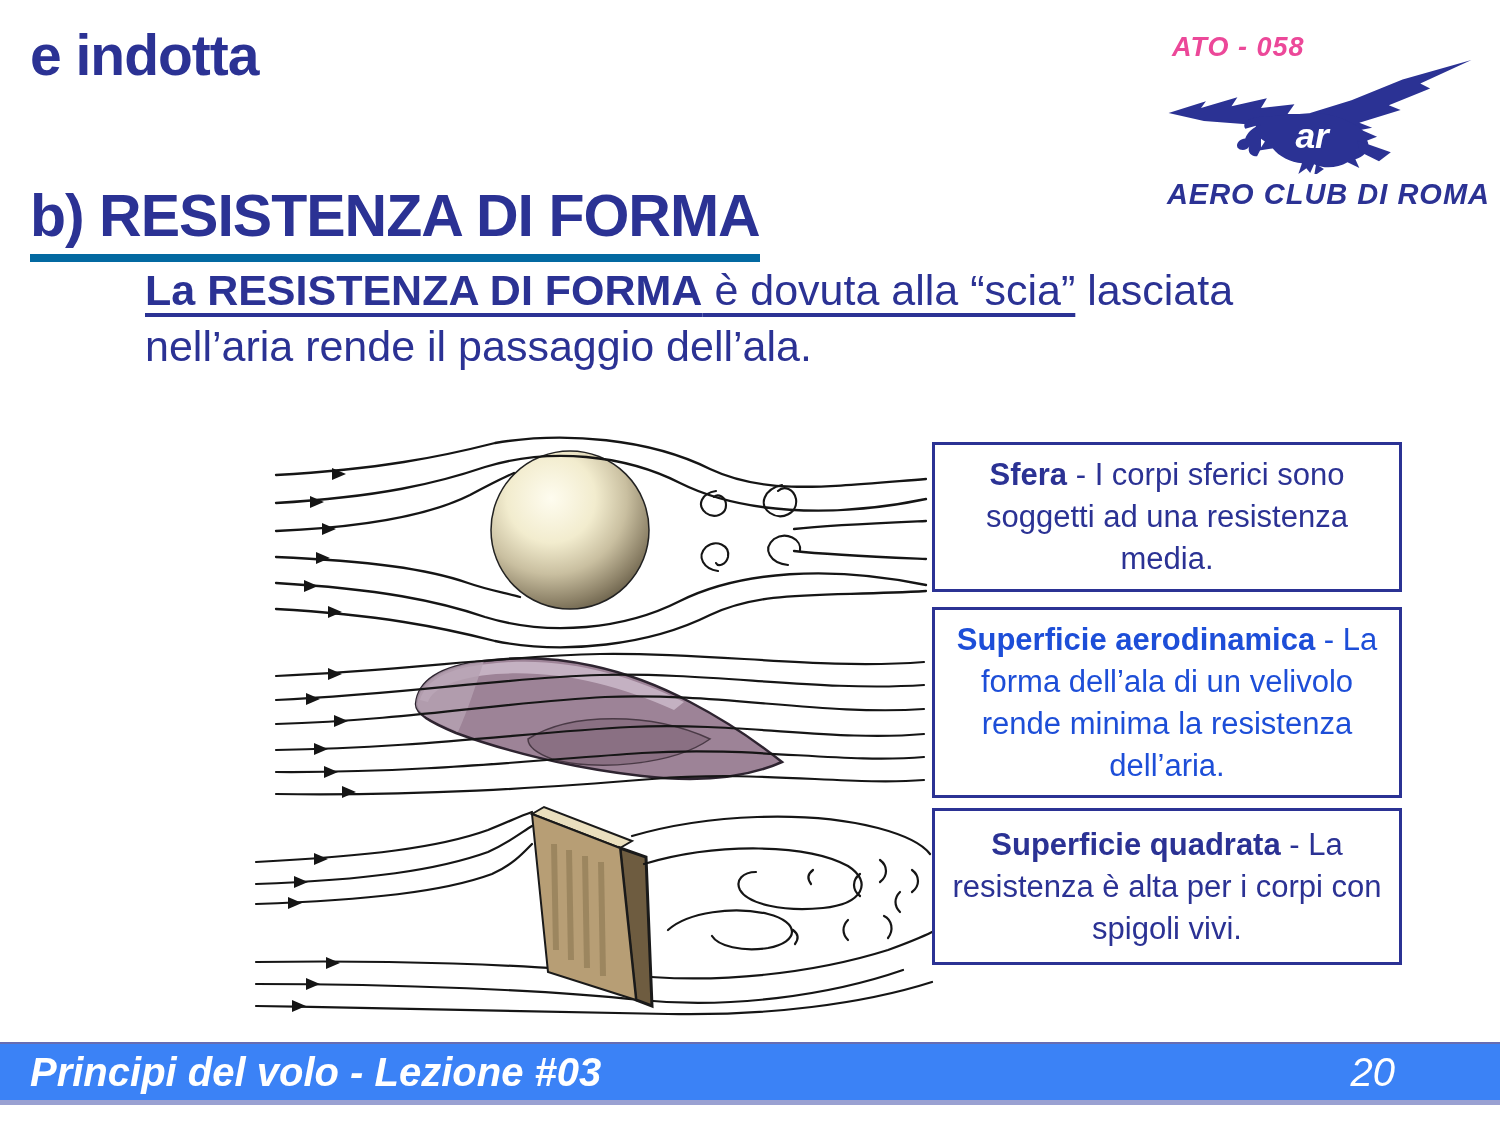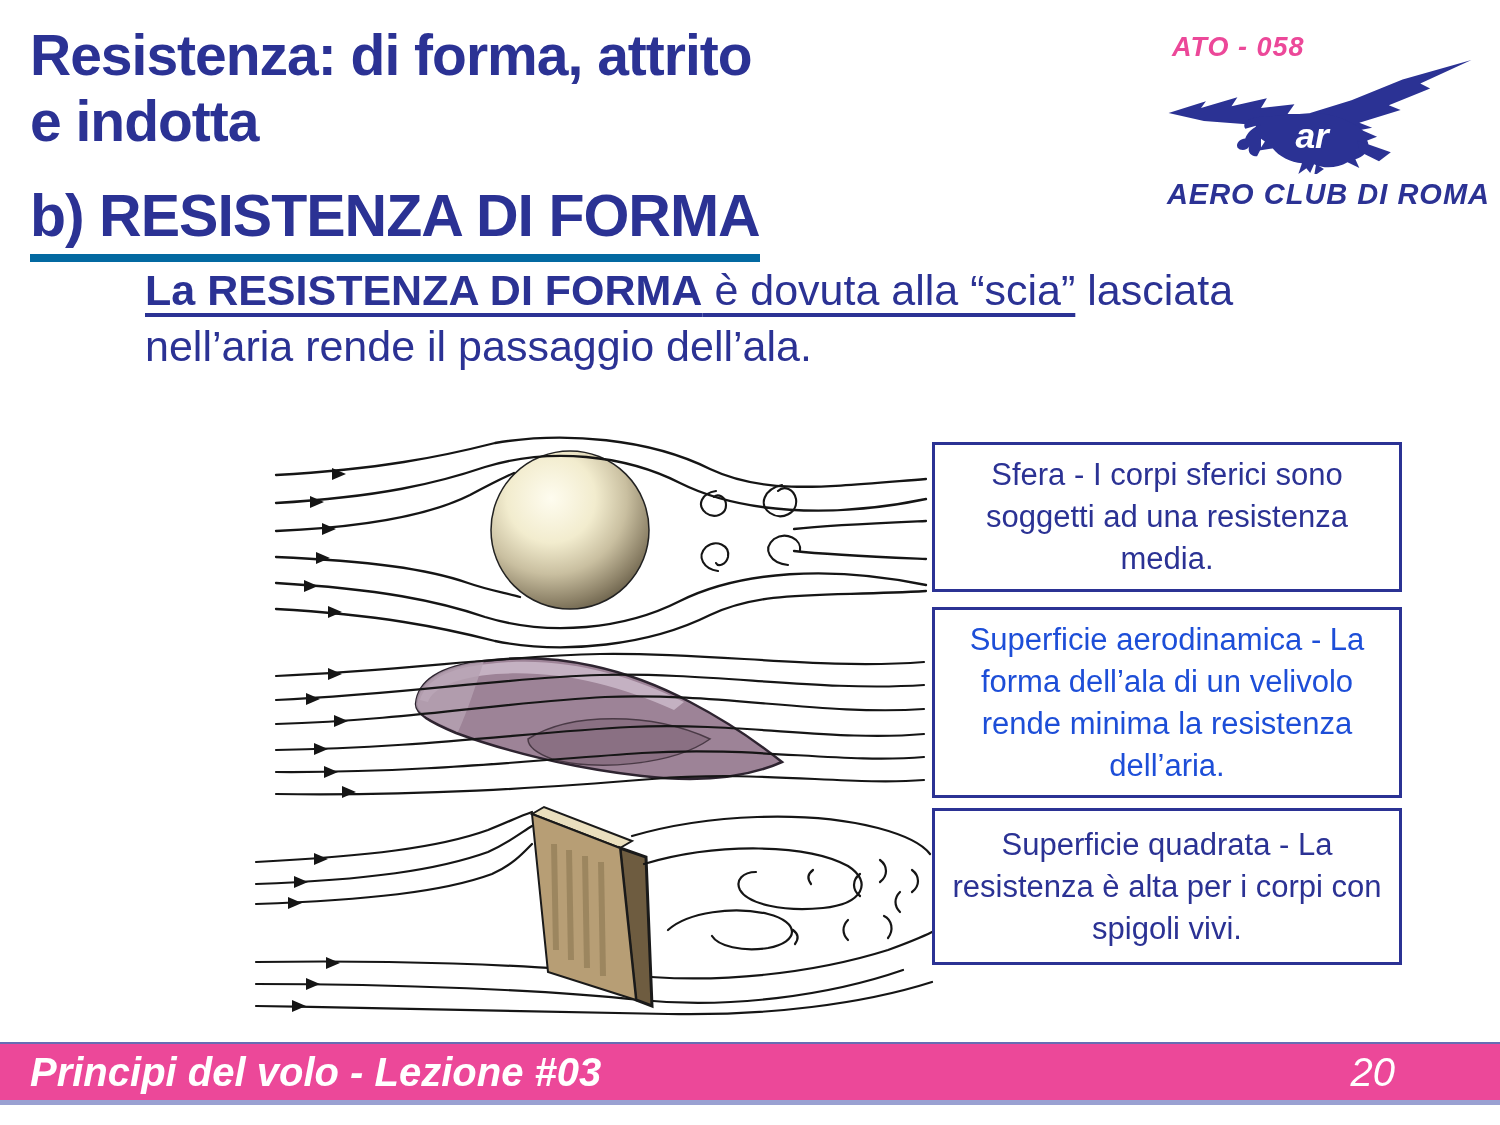--- a/index.html
+++ b/index.html
@@ -38,48 +38,47 @@
     position:absolute;left:1150px;top:178px;width:340px;text-align:right;
     font-size:29px;font-weight:bold;font-style:italic;color:#2B3294;letter-spacing:1px;
   }
   
   .callout{
     position:absolute;left:932px;width:470px;box-sizing:border-box;
     border:3px solid #2B3294;background:#ffffff;
     display:flex;align-items:center;justify-content:center;text-align:center;
     font-size:31px;line-height:42px;color:#2B3294;padding:4px 8px;
   }
-  .callout .t{font-weight:normal;}
+  .callout .t{font-weight:bold;}
   .callout--1{top:442px;height:150px;}
   .callout--2{top:607px;height:191px;color:#1d4ed8;}
   .callout--3{top:808px;height:157px;}
   
   .diag{position:absolute;}
   .diag path,.diag circle{vector-effect:none;}
   
   .footer{
     position:absolute;left:0;top:1042px;width:1500px;height:56px;
-    background:#ec4899;border-top:2px solid #666DB3;border-bottom:5px solid #9AA1D2;
+    background:#3b82f6;border-top:2px solid #666DB3;border-bottom:5px solid #9AA1D2;
     box-sizing:content-box;display:flex;align-items:center;justify-content:space-between;
     padding:0;
   }
   .footer .f-left{
     margin-left:30px;color:#ffffff;font-size:40px;font-weight:bold;font-style:italic;
   }
   .footer .f-right{
     margin-right:105px;color:#ffffff;font-size:40px;font-weight:normal;font-style:italic;
   }
 </style>
 </head>
 <body>
 
 <div class="slide">
 
   <div class="title">
-    <div>Resistenza: di forma, attrito</div>
     <div>e indotta</div>
   </div>
 
   <div class="ato">ATO - 058</div>
   <svg class="eagle-svg" viewBox="0 0 320 120">
     <g fill="#2B3294" stroke="none">
       <polygon points="6,58 44,46 39,53 76,42 70,51 106,43 100,53 134,49 127,59 152,59 152,68 92,70 42,66"></polygon>
       <polygon points="314,4 262,28 272,33 230,50 242,55 200,68 213,73 176,80 150,68 150,58 192,45 244,24"></polygon>
       <path d="M152,58 C170,58 190,64 204,76 L218,82 L208,86 C212,94 206,102 196,105 L200,114 L188,108
            C178,114 164,115 154,110 L150,119 L142,109 C130,108 118,102 112,94 L98,96 L104,87

